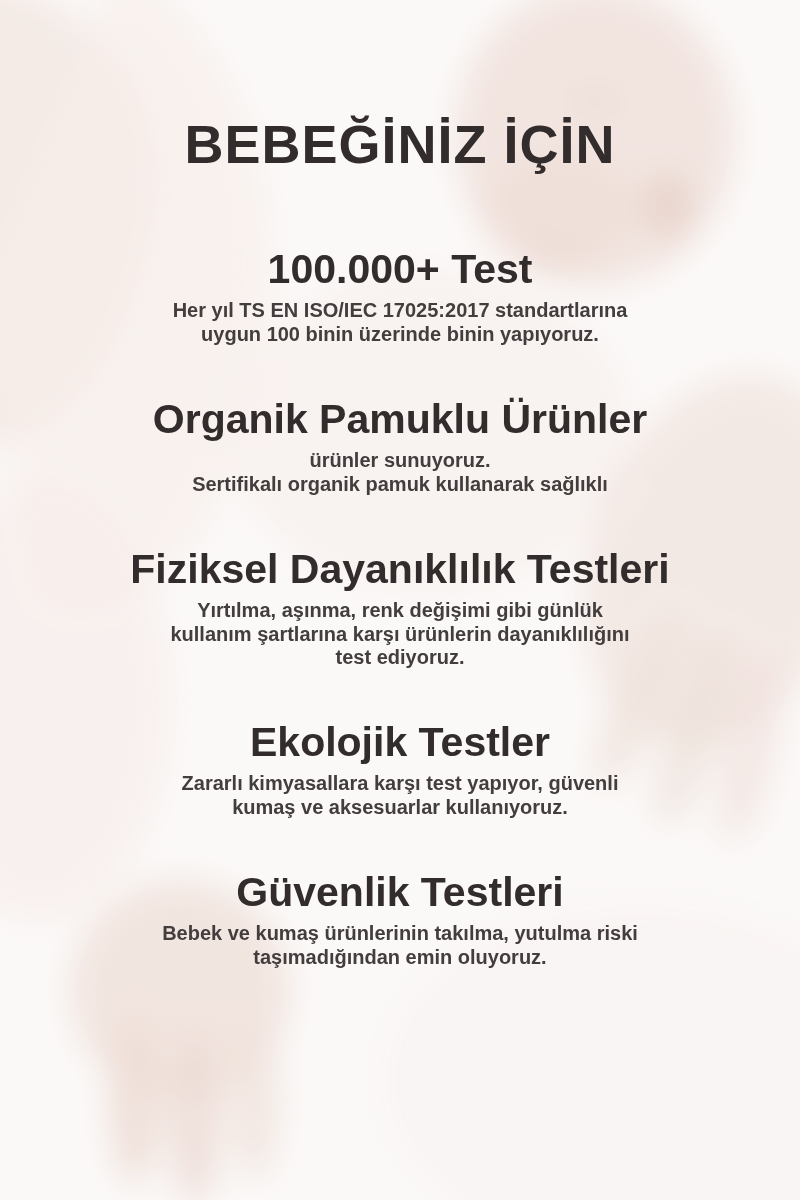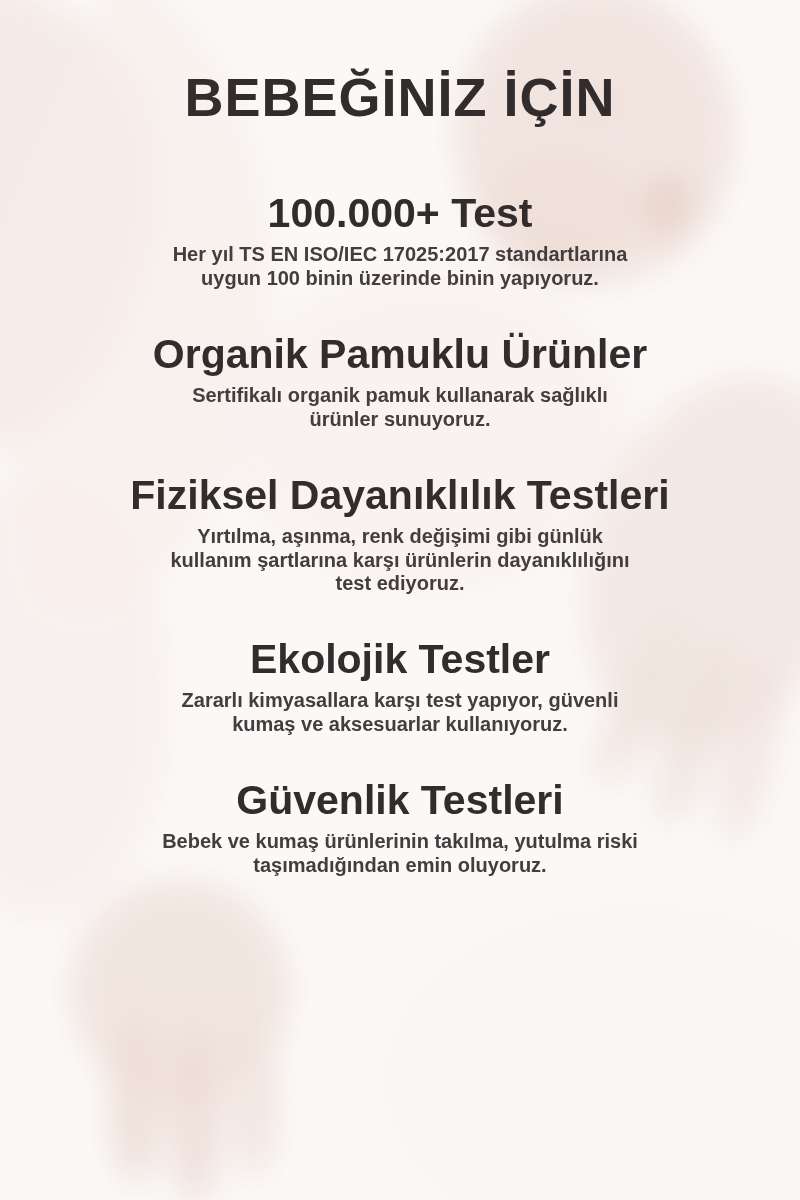--- a/index.html
+++ b/index.html
@@ -21,33 +21,33 @@
     width: 100%;
     height: 100%;
   }
   .content {
     position: absolute;
     inset: 0;
     display: flex;
     flex-direction: column;
     align-items: center;
     text-align: center;
-    padding-top: 62px;
+    padding-top: 109px;
     box-sizing: border-box;
   }
   h1.page-title {
     margin: 0 0 54px 0;
     font-size: 54px;
     font-weight: bold;
     line-height: 1.32;
     letter-spacing: 1px;
     color: var(--heading-color, #322c2d);
   }
   section.feature {
-    margin: 4px 0 38px 0;
+    margin: 13px 0 38px 0;
   }
   section.feature h2 {
     margin: 0 0 7px 0;
     font-size: 41px;
     font-weight: bold;
     line-height: 1.1;
     color: var(--heading-color, #322c2d);
   }
   section.feature p.line {
     margin: 0;
@@ -104,22 +104,22 @@
     </h1>
 
     <section class="feature">
       <h2>100.000+ Test</h2>
       <p class="line">Her yıl TS EN ISO/IEC 17025:2017 standartlarına</p>
       <p class="line">uygun 100 binin üzerinde binin yapıyoruz.</p>
     </section>
 
     <section class="feature">
       <h2>Organik Pamuklu Ürünler</h2>
+      <p class="line">ürünler sunuyoruz.</p>
       <p class="line">Sertifikalı organik pamuk kullanarak sağlıklı</p>
-      <p class="line">ürünler sunuyoruz.</p>
     </section>
 
     <section class="feature">
       <h2>Fiziksel Dayanıklılık Testleri</h2>
       <p class="line">Yırtılma, aşınma, renk değişimi gibi günlük</p>
       <p class="line">kullanım şartlarına karşı ürünlerin dayanıklılığını</p>
       <p class="line">test ediyoruz.</p>
     </section>
 
     <section class="feature">

